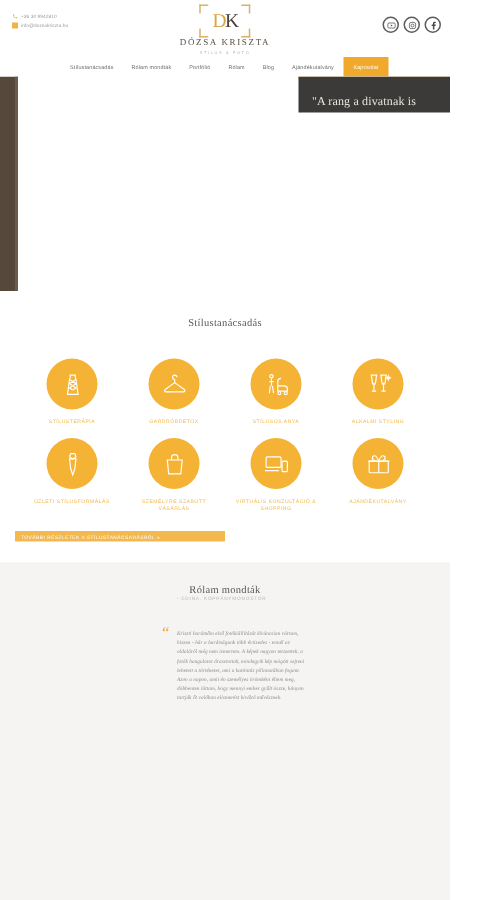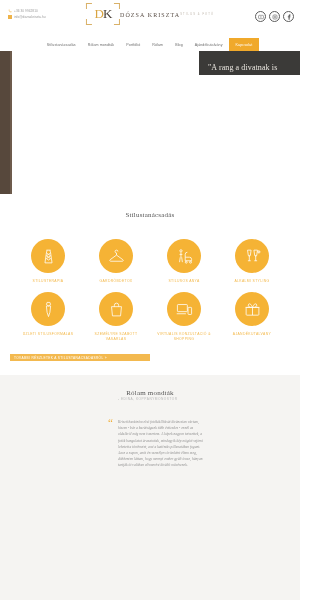--- a/index.html
+++ b/index.html
@@ -27,21 +27,21 @@
     align-items: center; justify-content: center;
   }
   .contact-ico.mail { background: #efb349; }
   .contact-txt {
     font-size: 3.2px; color: #9a9a9a; letter-spacing: .05px;
     white-space: nowrap; line-height: 4px;
   }
 
   .logo-wrap {
     position: absolute; left: 50%; transform: translateX(-50%); top: 3px;
-    display: flex; flex-direction: row; align-items: center;
+    display: flex; flex-direction: column; align-items: center;
   }
   .mono {
     position: relative; width: 34px; height: 22px;
     display: flex; align-items: center; justify-content: center;
   }
   .mono .corner { position: absolute; width: 6px; height: 6px; }
   .mono .c1 { left: 0; top: 0; border-left: .8px solid #d9b168; border-top: .8px solid #d9b168; }
   .mono .c2 { right: 0; top: 0; border-right: .8px solid #d9b168; border-top: .8px solid #d9b168; }
   .mono .c3 { left: 0; bottom: 0; border-left: .8px solid #d9b168; border-bottom: .8px solid #d9b168; }
   .mono .c4 { right: 0; bottom: 0; border-right: .8px solid #d9b168; border-bottom: .8px solid #d9b168; }

